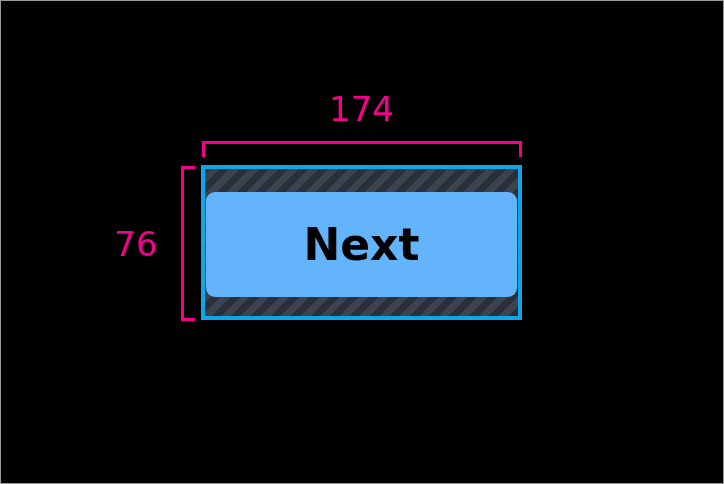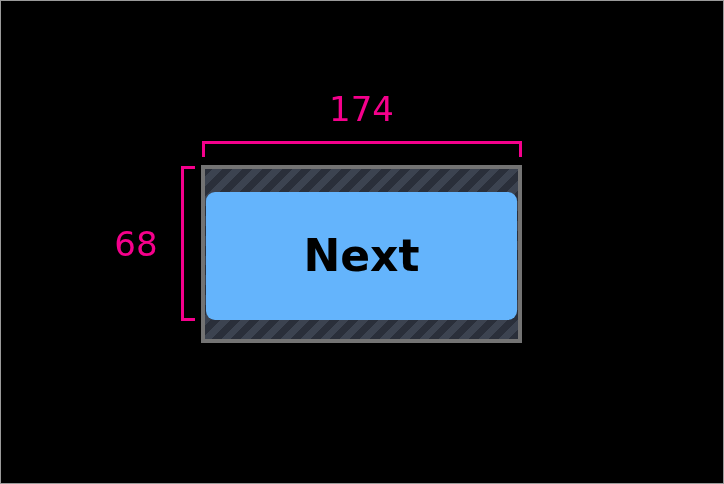--- a/index.html
+++ b/index.html
@@ -30,23 +30,23 @@
     height: 482px;
     background: #000000;
   }
 
   
   .measure-box {
     position: absolute;
     left: 200px;
     top: 164px;
     width: 321px;
-    height: 178px;
+    height: 155px;
     box-sizing: border-box;
-    border: 4px solid #737373;
+    border: 4px solid #0ea5e9;
     background: #000000;
   }
 
   .element-stack {
     position: absolute;
     left: 0;
     top: 0;
     right: 0;
     bottom: 0;
     display: flex;
@@ -146,21 +146,21 @@
 </head>
 <body>
 
 <div id="screenshot">
   <div id="stage">
 
     <div class="dim-width-label">174</div>
 
     <div class="bracket-h"></div>
 
-    <div class="dim-height-label">68</div>
+    <div class="dim-height-label">76</div>
 
     <div class="bracket-v"></div>
 
     <div class="measure-box">
       <div class="element-stack">
         <div class="hatch-band top"></div>
         <div class="button-face">
           <span class="button-label">Next</span>
         </div>
         <div class="hatch-band bottom"></div>

